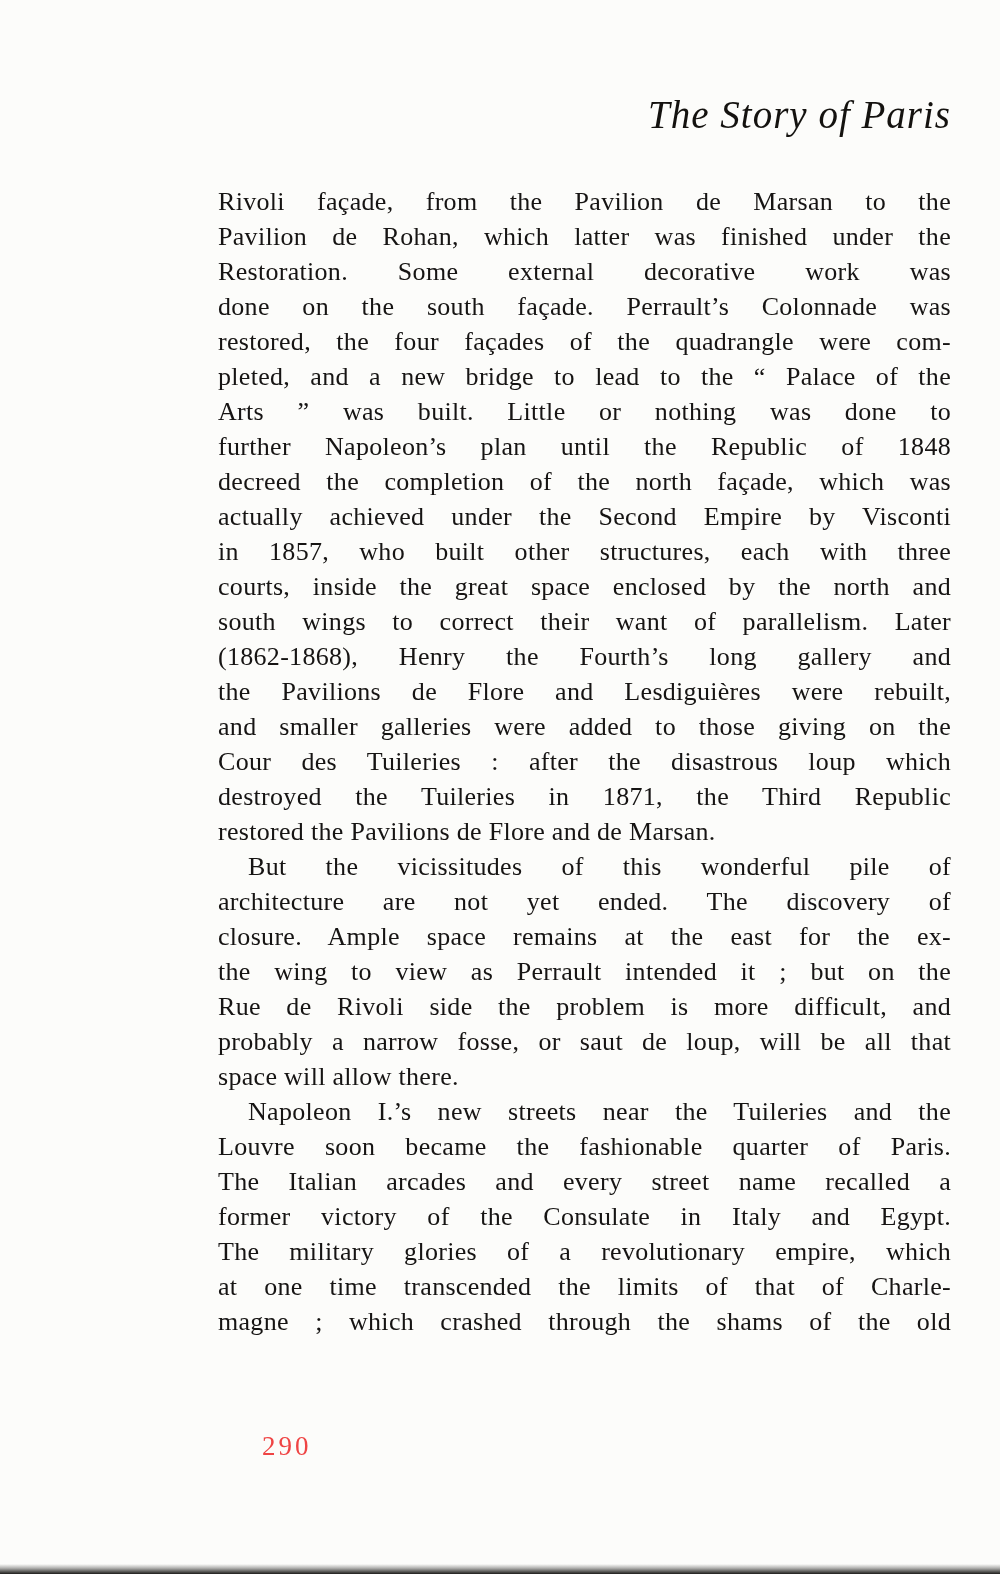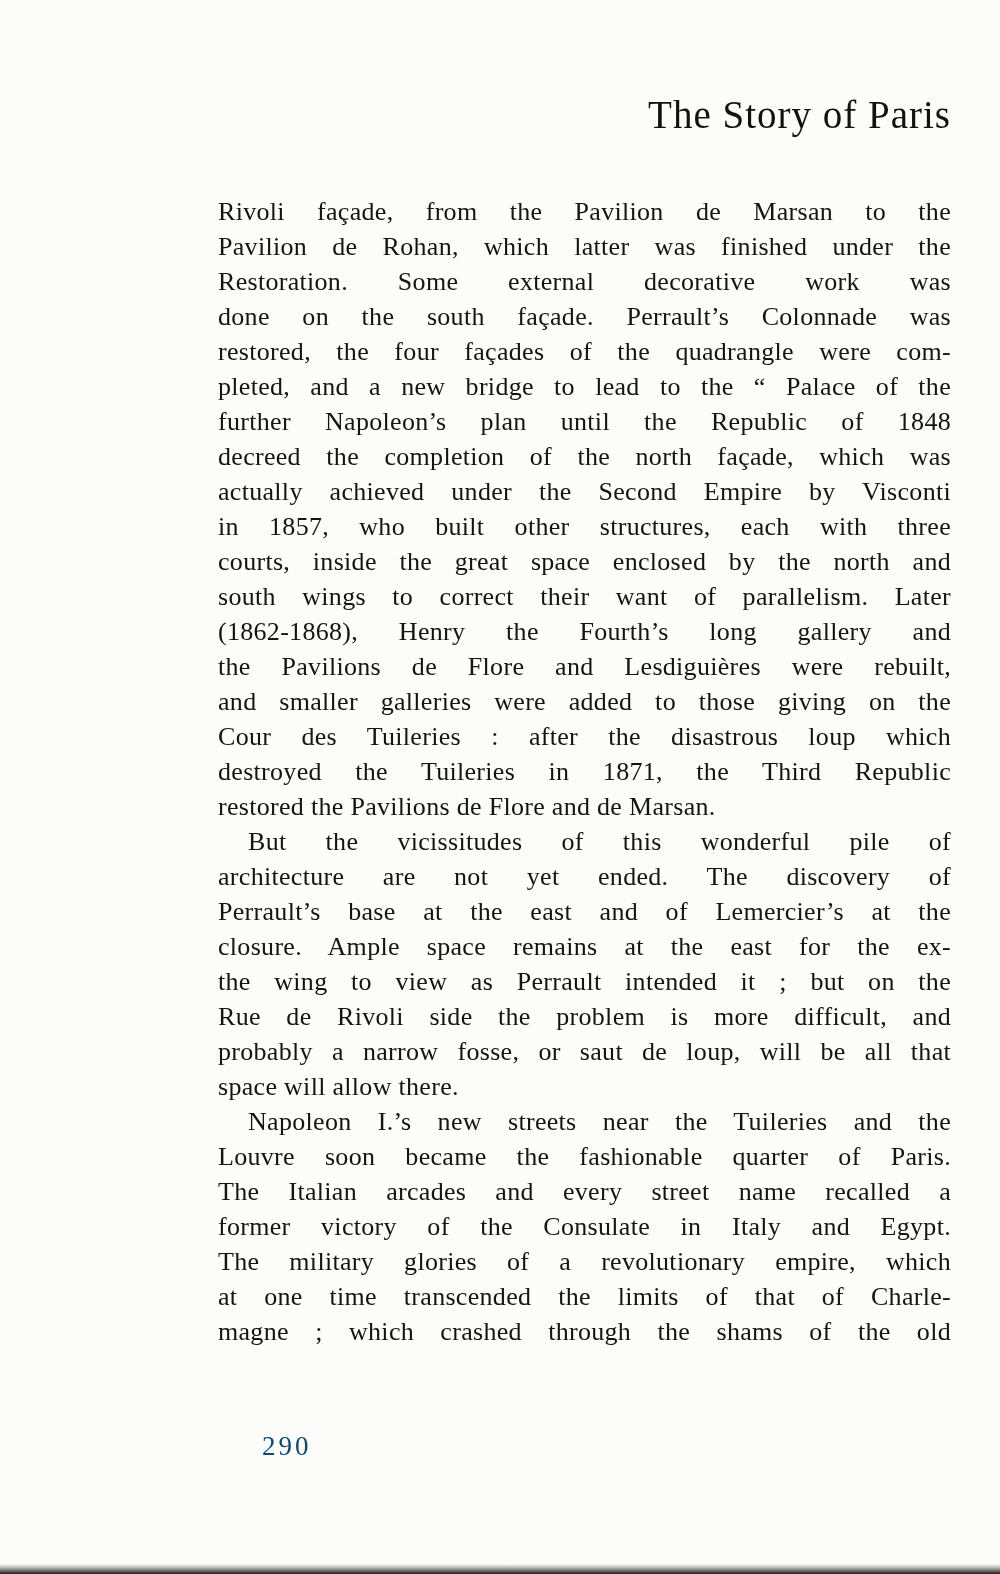--- a/index.html
+++ b/index.html
@@ -16,27 +16,28 @@
     overflow: hidden;
     font-family: "Liberation Serif", "DejaVu Serif", serif;
     color: #161413;
   }
   .running-head {
     position: absolute;
     top: 92px;
     left: 218px;
     width: 733px;
     text-align: right;
+    font-style: italic;
     font-size: 39px;
     letter-spacing: 1px;
     color: #14120f;
   }
   .body-text {
     position: absolute;
-    top: 194px;
+    top: 184px;
     left: 218px;
     width: 733px;
     font-size: 26px;
     line-height: 35px;
     letter-spacing: 0.3px;
   }
   .paragraph { margin: 0; }
   .line {
     text-align: justify;
     text-align-last: justify;
@@ -48,21 +49,21 @@
   .line.indent {
     text-indent: 30px;
   }
   .it { }
   .page-number {
     position: absolute;
     top: 1431px;
     left: 262px;
     font-size: 27px;
     letter-spacing: 3px;
-    color: #0c4a6e;
+    color: #ef4444;
   }
   .scan-edge-bottom {
     position: absolute;
     left: 0;
     bottom: 0;
     width: 100%;
     height: 10px;
     background: linear-gradient(to bottom, rgba(120,120,118,0) 0%, rgba(90,90,88,0.45) 40%, #1d1c1a 100%);
   }
 </style>
@@ -73,37 +74,37 @@
   <div class="running-head">The Story of Paris</div>
 
   <div class="body-text">
       <div class="paragraph">
         <div class="line">Rivoli façade, from the Pavilion de Marsan to the</div>
         <div class="line">Pavilion de Rohan, which latter was finished under the</div>
         <div class="line">Restoration. Some external decorative work was</div>
         <div class="line">done on the south façade. Perrault’s Colonnade was</div>
         <div class="line">restored, the four façades of the quadrangle were com-</div>
         <div class="line">pleted, and a new bridge to lead to the “ Palace of the</div>
+        <div class="line">Arts ” was built. Little or nothing was done to</div>
         <div class="line">further Napoleon’s plan until the Republic of 1848</div>
         <div class="line">decreed the completion of the north façade, which was</div>
         <div class="line">actually achieved under the Second Empire by Visconti</div>
         <div class="line">in 1857, who built other structures, each with three</div>
         <div class="line">courts, inside the great space enclosed by the north and</div>
         <div class="line">south wings to correct their want of parallelism. Later</div>
         <div class="line">(1862-1868), Henry the Fourth’s long gallery and</div>
         <div class="line">the Pavilions de Flore and Lesdiguières were rebuilt,</div>
         <div class="line">and smaller galleries were added to those giving on the</div>
         <div class="line">Cour des Tuileries : after the disastrous loup which</div>
         <div class="line">destroyed the Tuileries in 1871, the Third Republic</div>
         <div class="line no-just">restored the Pavilions de Flore and de Marsan.</div>
       </div>
       <div class="paragraph">
         <div class="line indent">But the vicissitudes of this wonderful pile of</div>
         <div class="line">architecture are not yet ended. The discovery of</div>
-        <div class="line">Perrault’s base at the east and of Lemercier’s at the</div>
         <div class="line">closure. Ample space remains at the east for the ex-</div>
         <div class="line">the wing to view as Perrault intended it ; but on the</div>
         <div class="line">Rue de Rivoli side the problem is more difficult, and</div>
         <div class="line"><span>probably a narrow fosse, or </span><span class="it">saut de loup,</span><span> will be all that</span></div>
         <div class="line no-just">space will allow there.</div>
       </div>
       <div class="paragraph">
         <div class="line indent">Napoleon I.’s new streets near the Tuileries and the</div>
         <div class="line">Louvre soon became the fashionable quarter of Paris.</div>
         <div class="line">The Italian arcades and every street name recalled a</div>

